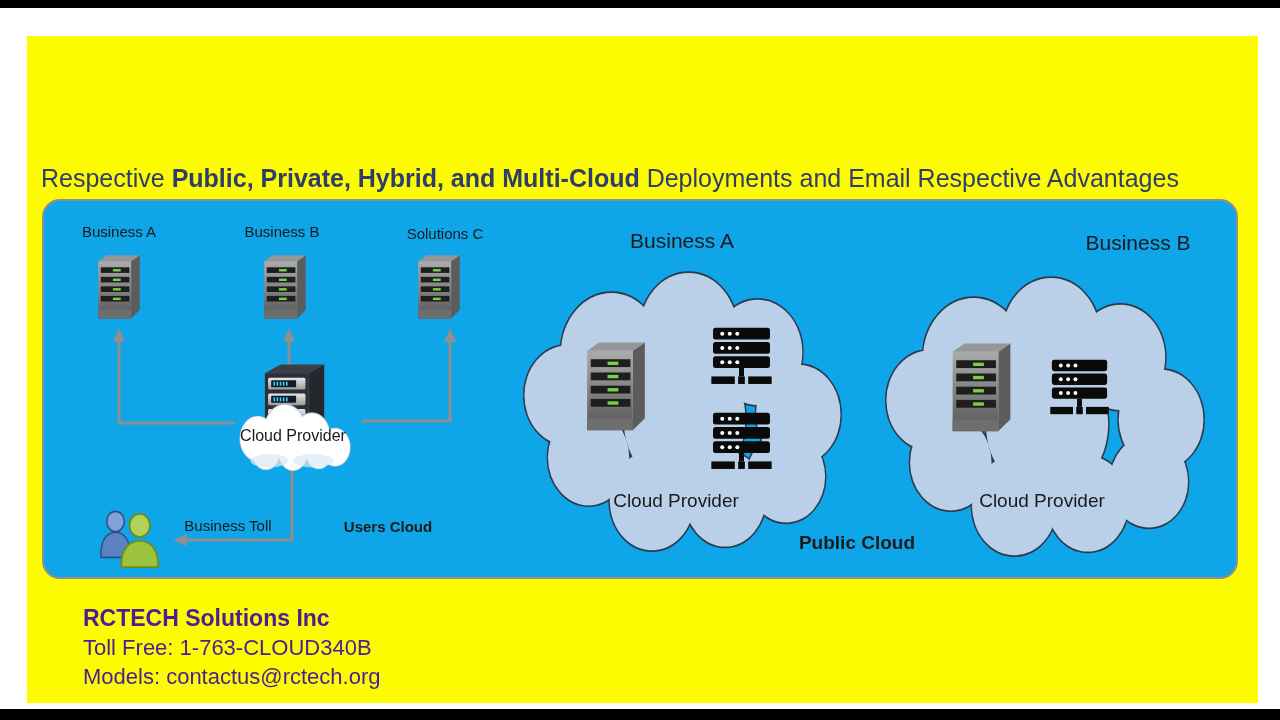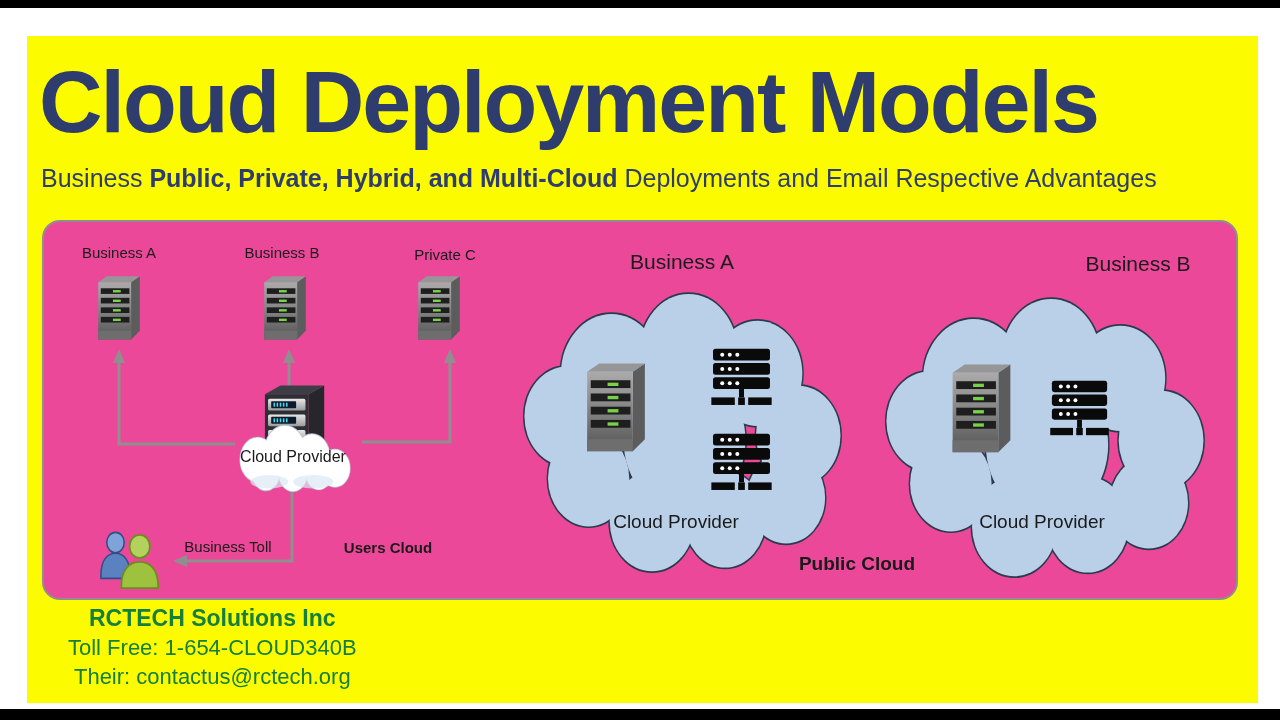--- a/index.html
+++ b/index.html
@@ -14,34 +14,34 @@
   #slide { position:absolute; left:27px; top:36px; width:1231px; height:667px;
            background:#fdfb00; }
 
   #title { position:absolute; left:12px; top:22px; width:1180px;
            font-size:88px; font-weight:bold; letter-spacing:-2px;
            color:#2e3d6e; line-height:1.0; white-space:nowrap; }
   #subtitle { position:absolute; left:14px; top:128px; width:1210px;
               font-size:25px; color:#2e3d6e; white-space:nowrap; }
   #subtitle b { font-weight:bold; }
 
-  #panel { position:absolute; left:15px; top:184px; width:1196px; height:380px;
-           background:#ec4899; border:2px solid #8f8f8f; border-radius:18px; }
+  #panel { position:absolute; left:15px; top:163px; width:1196px; height:380px;
+           background:#0ea5e9; border:2px solid #8f8f8f; border-radius:18px; }
 
   .abs { position:absolute; }
   .lbl { position:absolute; text-align:center; color:#1a1a1a; }
   .lbl-sm { font-size:15px; }
   .lbl-md { font-size:19px; }
   .lbl-lg { font-size:21px; }
   .bold { font-weight:bold; }
 
   #arrow-layer { position:absolute; left:0; top:0; width:1196px; height:380px; }
 
-  #footer { position:absolute; left:41px; top:568px; color:#15803d;
-            font-size:22px; line-height:29px;text-align:center; }
+  #footer { position:absolute; left:56px; top:568px; color:#4c1d95;
+            font-size:22px; line-height:29px; }
   #footer .company { font-weight:bold; font-size:23px; }
 
   svg { display:block; }
 </style>
 </head>
 <body>
 
 <svg width="0" height="0" style="position:absolute" aria-hidden="true">
   <defs>
     <linearGradient id="gt" x1="0" y1="0" x2="0" y2="1">
@@ -200,44 +200,43 @@
     </symbol>
   </defs>
 </svg>
 
 <div id="stage">
   <div id="bar-top" class="bar"></div>
   <div id="bar-bottom" class="bar"></div>
 
   <div id="slide">
 
-    <h1 id="title">Cloud Deployment Models</h1>
-
-    <p id="subtitle"><span>Business </span><b>Public, Private, Hybrid, and Multi-Cloud</b><span> Deployments and Email Respective Advantages</span></p>
+
+    <p id="subtitle"><span>Respective </span><b>Public, Private, Hybrid, and Multi-Cloud</b><span> Deployments and Email Respective Advantages</span></p>
 
     <div id="panel">
 
       <svg id="arrow-layer" viewBox="0 0 1196 380">
         <g stroke="#8f8f8f" stroke-width="3" fill="none">
           <path d="M191,222 H75 V140"></path>
           <path d="M245,168 V140"></path>
           <path d="M318,220 H406 V140"></path>
           <path d="M248,258 V339 H142"></path>
         </g>
         <g fill="#8f8f8f" stroke="none">
           <polygon points="75,127 69,141 81,141"></polygon>
           <polygon points="245,127 239,141 251,141"></polygon>
           <polygon points="406,127 400,141 412,141"></polygon>
           <polygon points="129,339 143,333 143,345"></polygon>
         </g>
       </svg>
 
       <div class="lbl lbl-sm" style="left:15px;top:22px;width:120px">Business A</div>
       <div class="lbl lbl-sm" style="left:178px;top:22px;width:120px">Business B</div>
-      <div class="lbl lbl-sm" style="left:341px;top:24px;width:120px">Private C</div>
+      <div class="lbl lbl-sm" style="left:341px;top:24px;width:120px">Solutions C</div>
 
       <svg class="abs" style="left:49px;top:48px" width="52" height="73">
           <use href="#tower"></use>
         </svg>
       <svg class="abs" style="left:215px;top:48px" width="52" height="73">
           <use href="#tower"></use>
         </svg>
       <svg class="abs" style="left:369px;top:48px" width="52" height="73">
           <use href="#tower"></use>
         </svg>
@@ -285,18 +284,18 @@
         </svg>
       <svg class="abs" style="left:1003px;top:153px" width="65" height="70">
           <use href="#rack"></use>
         </svg>
       <div class="lbl lbl-md" style="left:918px;top:289px;width:160px">Cloud Provider</div>
 
     </div>
 
     <div id="footer">
       <div class="company">RCTECH Solutions Inc</div>
-      <div>Toll Free: 1-654-CLOUD340B</div>
-      <div>Their: contactus@rctech.org</div>
+      <div>Toll Free: 1-763-CLOUD340B</div>
+      <div>Models: contactus@rctech.org</div>
     </div>
 
   </div>
 </div>
 
 </body></html>

